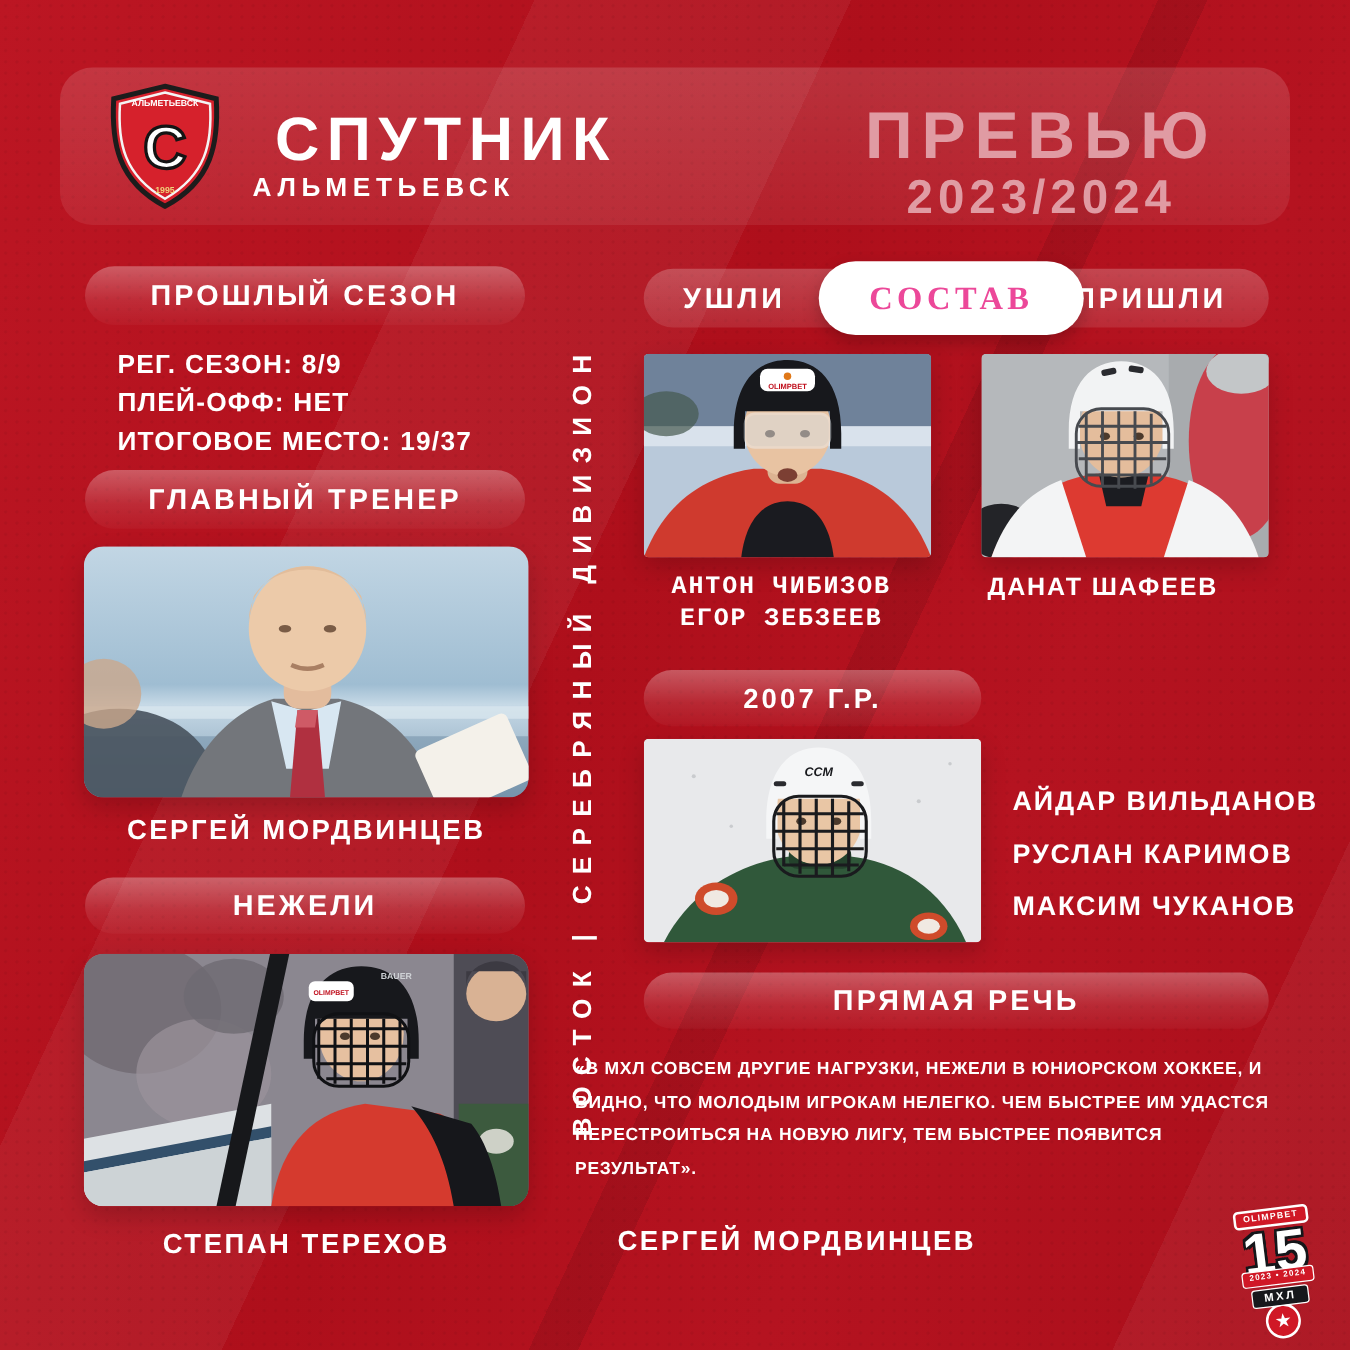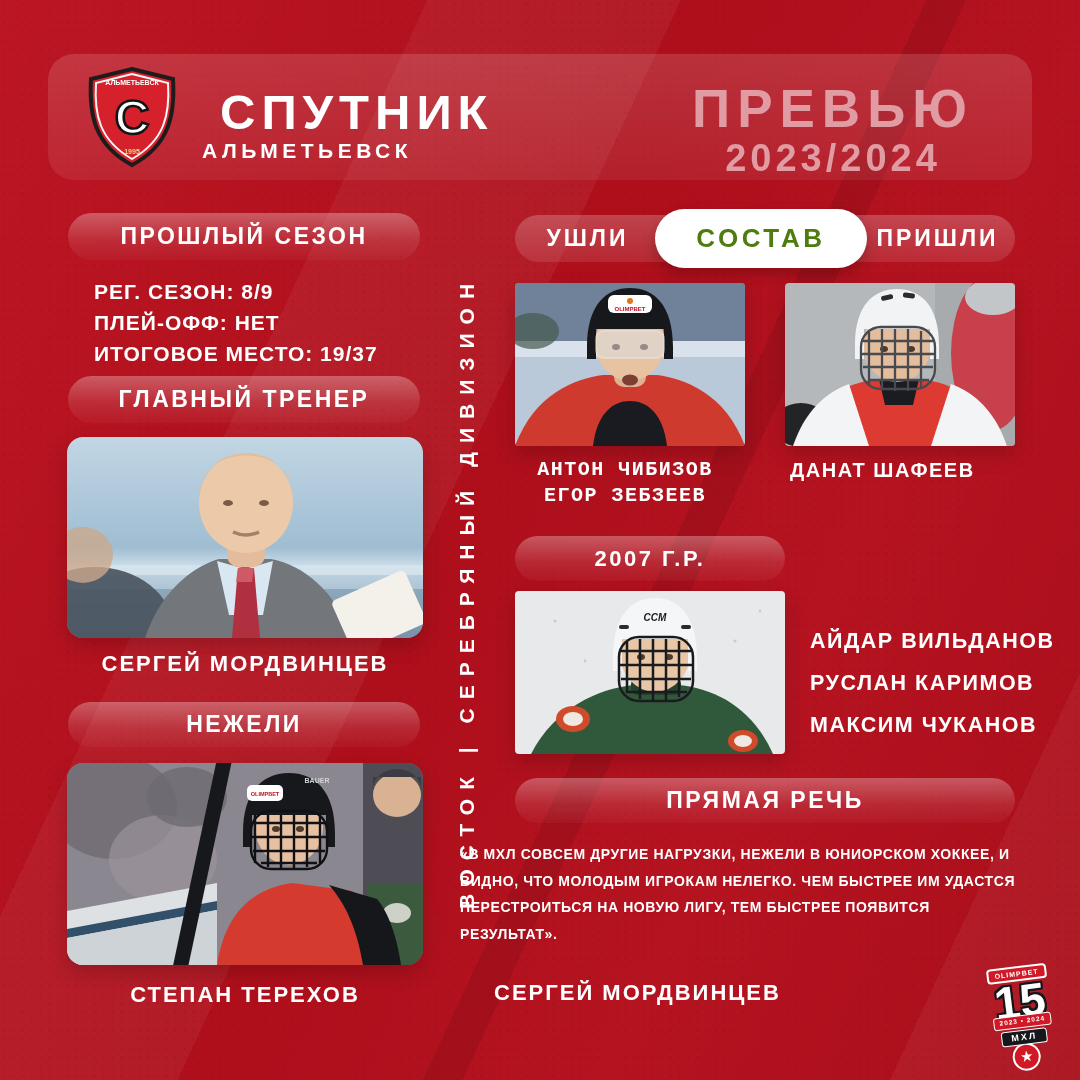--- a/index.html
+++ b/index.html
@@ -42,24 +42,24 @@
   
   .vertical-label{left:117px;top:572px;width:700px;height:40px;
     transform:rotate(-90deg);display:flex;align-items:center;justify-content:center;
     font-size:21px;letter-spacing:9px;white-space:nowrap;}
   
   .tabs{left:515px;top:215px;width:500px;height:47px;border-radius:999px;
     background:linear-gradient(180deg,rgba(255,255,255,0.22),rgba(255,255,255,0.10));}
   .tab-side{position:absolute;top:0;height:47px;display:flex;align-items:center;justify-content:center;
     font-size:23px;letter-spacing:3px;color:#fff;}
   .tab-left{left:0;width:145px;}
-  .tab-right{right:0;width:155px;}
+  .tab-right{right:17px;width:155px;}
   .tab-active{position:absolute;left:140px;top:-6px;width:212px;height:59px;border-radius:999px;
     background:#fff;display:flex;align-items:center;justify-content:center;
-    color:#4d7c0f;font-size:26px;letter-spacing:3.5px;box-shadow:0 6px 14px rgba(0,0,0,0.22);}
+    color:#ec4899;font-size:26px;letter-spacing:3.5px;box-shadow:0 6px 14px rgba(0,0,0,0.22);font-family:Liberation Serif, serif;}
   .photo-sm{border-radius:4px;}
   .photo-departed{left:515px;top:283px;width:230px;height:163px;}
   .photo-arrived{left:785px;top:283px;width:230px;height:163px;}
   .names{font-size:20px;letter-spacing:1.5px;line-height:26px;}
   .names-departed{left:513px;top:457px;width:224px;text-align:center;font-family:Liberation Mono, monospace;}
   .names-arrived{left:790px;top:457px;width:228px;text-align:left;}
   .pill-year{left:515px;top:536px;width:270px;height:45px;font-size:22px;}
   .photo-year{left:515px;top:591px;width:270px;height:163px;}
   .names-year{left:810px;top:620px;font-size:21.5px;letter-spacing:1.5px;line-height:42px;}
   

